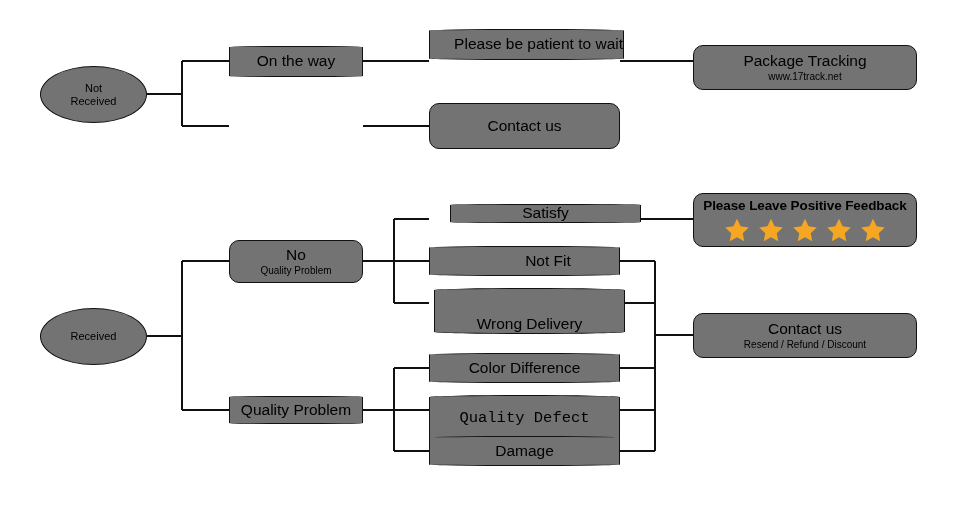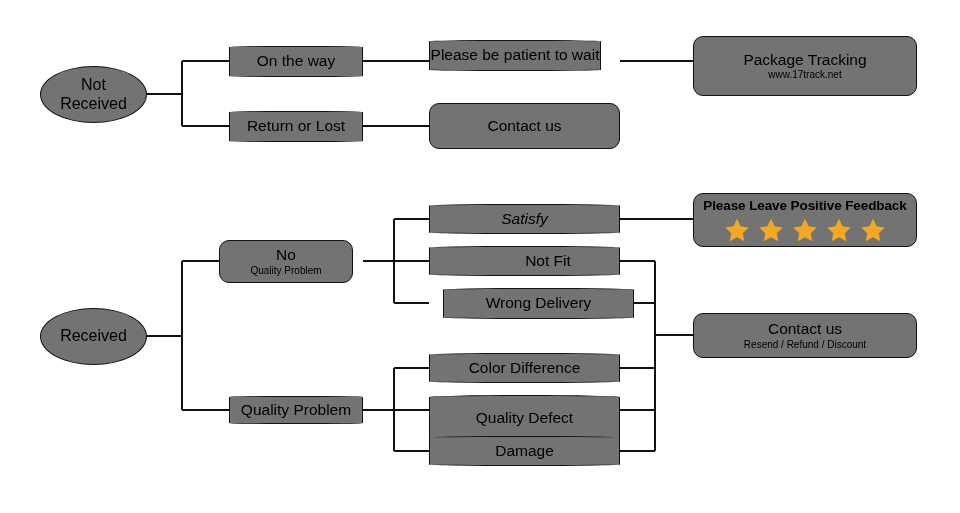--- a/index.html
+++ b/index.html
@@ -41,21 +41,21 @@
     border-radius: 999px / 50%;
   }
   .soft {
     border-radius: 10px;
   }
   .ellipse {
     border-radius: 50%;
   }
   .line1 { font-size: 15.5px; }
   .line2 { font-size: 10px; }
-  .ellipse .line1, .ellipse .line2 { font-size: 16px; }
+  .ellipse .line1, .ellipse .line2 { font-size: 11px; }
   .fb-title {
     font-size: 13.5px;
     font-weight: 600;
     letter-spacing: -0.1px;
   }
   .stars {
     display: flex;
     gap: 8px;
     margin-top: 3px;
   }
@@ -115,67 +115,64 @@
 
   <div class="node ellipse" style="left:40px; top:66px; width:107px; height:57px;">
     <span class="line1">Not</span>
     <span class="line2">Received</span>
   </div>
 
   <div class="node rounded" style="left:229px; top:46px; width:134px; height:31px;">
     <span class="line1">On the way</span>
   </div>
 
-  <div class="node rounded" style="left:229px; top:111px; width:134px; height:31px;">
-    <span class="line1">Return or Lost</span>
-  </div>
-
-  <div class="node rounded" style="left:429px; top:40px; width:172px; height:31px;">
+
+  <div class="node rounded" style="left:429px; top:29px; width:195px; height:31px;align-items:flex-end;">
     <span class="line1">Please be patient to wait</span>
   </div>
 
   <div class="node soft" style="left:429px; top:103px; width:191px; height:46px;">
     <span class="line1">Contact us</span>
   </div>
 
-  <div class="node soft" style="left:693px; top:36px; width:224px; height:60px;">
+  <div class="node soft" style="left:693px; top:45px; width:224px; height:45px;">
     <span class="line1">Package Tracking</span>
     <span class="line2">www.17track.net</span>
   </div>
 
   <div class="node ellipse" style="left:40px; top:308px; width:107px; height:57px;">
     <span class="line1">Received</span>
   </div>
 
-  <div class="node soft" style="left:219px; top:240px; width:134px; height:43px;">
+  <div class="node soft" style="left:229px; top:240px; width:134px; height:43px;">
     <span class="line1">No</span>
     <span class="line2">Quality Problem</span>
   </div>
 
   <div class="node rounded" style="left:229px; top:396px; width:134px; height:28px;">
     <span class="line1">Quality Problem</span>
   </div>
 
-  <div class="node rounded" style="left:429px; top:204px; width:191px; height:30px;font-style:italic;">
+  <div class="node rounded" style="left:450px; top:204px; width:191px; height:19px;">
     <span class="line1">Satisfy</span>
   </div>
 
   <div class="node rounded" style="left:429px; top:246px; width:191px; height:30px;padding-left:47px;">
     <span class="line1">Not Fit</span>
   </div>
 
-  <div class="node rounded" style="left:443px; top:288px; width:191px; height:31px;">
+  <div class="node rounded" style="left:434px; top:288px; width:191px; height:46px;justify-content:flex-end;">
     <span class="line1">Wrong Delivery</span>
   </div>
 
   <div class="node rounded" style="left:429px; top:353px; width:191px; height:30px;">
     <span class="line1">Color Difference</span>
   </div>
 
-  <div class="node rounded" style="left:429px; top:395px; width:191px; height:46px;">
+  <div class="node rounded" style="left:429px; top:395px; width:191px; height:46px;font-family:Liberation Mono, monospace;">
     <span class="line1">Quality Defect</span>
   </div>
 
   <div class="node rounded" style="left:429px; top:436px; width:191px; height:30px;">
     <span class="line1">Damage</span>
   </div>
 
   <div class="node soft" style="left:693px; top:193px; width:224px; height:54px; justify-content:flex-start; padding-top:4px;">
     <span class="fb-title">Please Leave Positive Feedback</span>
     <span class="stars">

